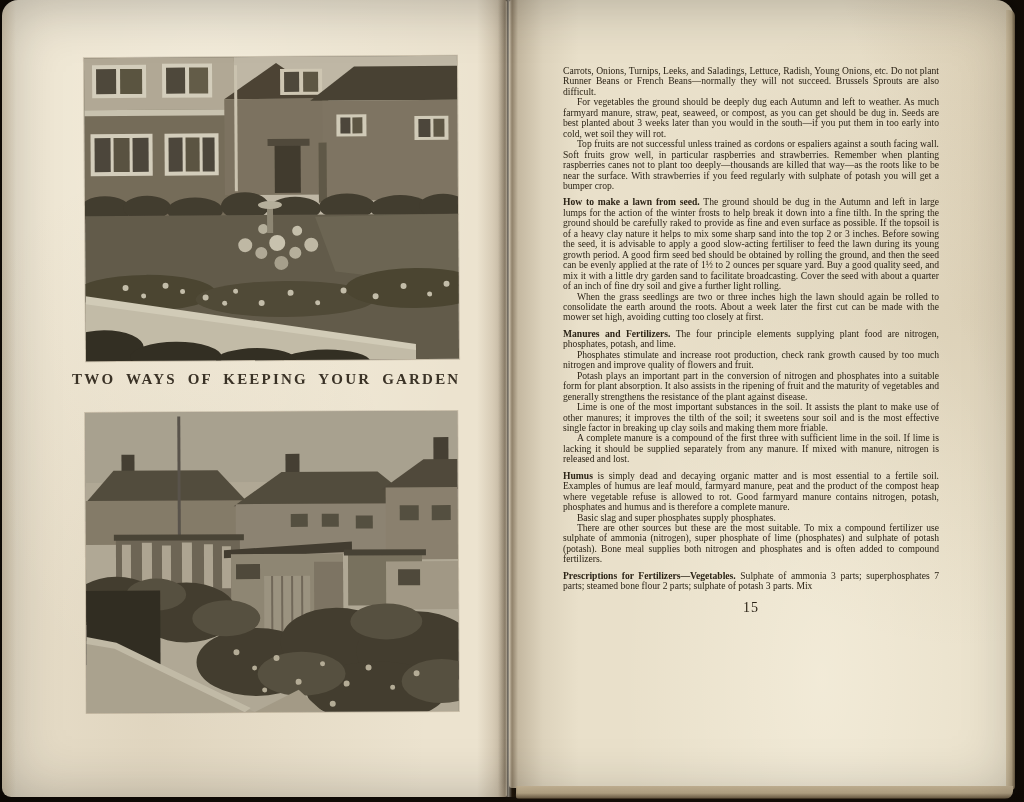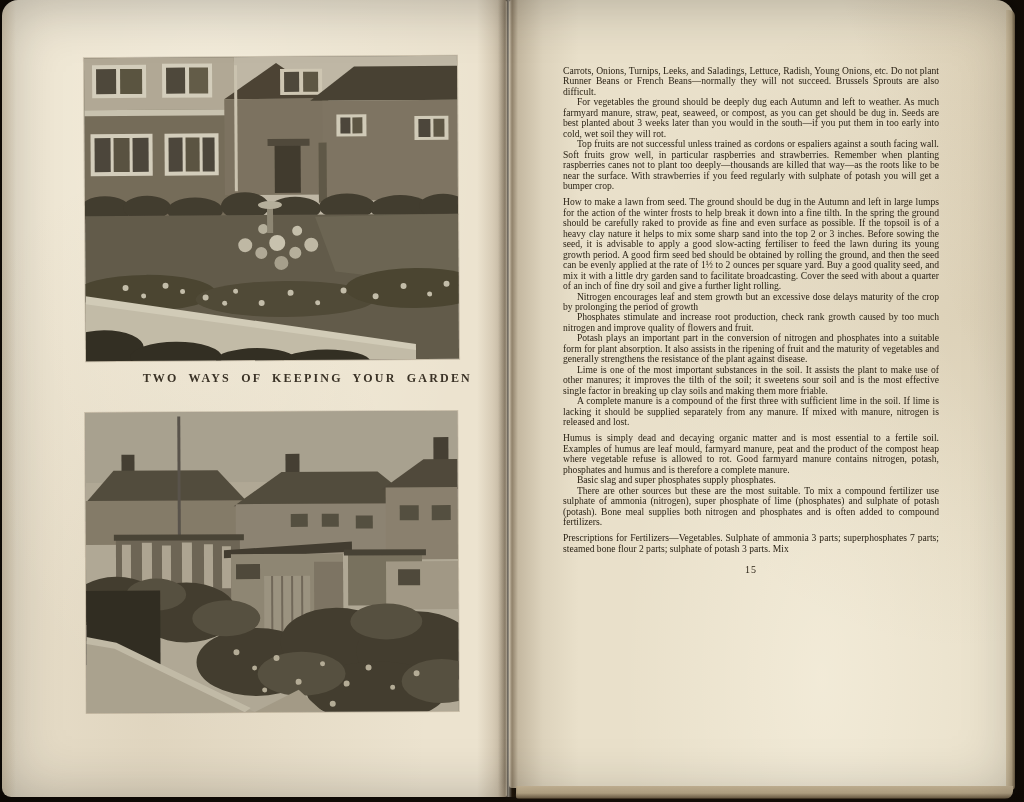--- a/index.html
+++ b/index.html
@@ -34,30 +34,30 @@
     background:linear-gradient(to right,#d5c5a6 0,#bcab8b 60%,#6d5d44 100%);
     border-radius:0 6px 4px 0;}
   
   .spine{position:absolute;left:498px;top:0;width:20px;height:797px;
     background:linear-gradient(to right, rgba(60,42,20,0) 0, rgba(60,42,20,.30) 35%, rgba(244,238,222,.55) 52%, rgba(60,42,20,.35) 70%, rgba(60,42,20,0) 100%);}
   
   .photo{position:absolute;overflow:hidden;background:#8d867a;box-shadow:0 0 0 1px rgba(90,75,50,.25);}
   .photo svg{display:block;}
   .photo-top{left:83px;top:57px;width:373px;height:303px;transform:rotate(-.4deg);}
   .photo-bottom{left:84px;top:412px;width:372px;height:300px;transform:rotate(-.3deg);}
-  .caption{position:absolute;left:70px;top:371px;width:400px;text-align:right;
-    font-weight:bold;font-size:12px;letter-spacing:2.2px;word-spacing:5px;color:#3a3226;}
+  .caption{position:absolute;left:70px;top:371px;width:400px;text-align:left;
+    font-weight:bold;font-size:15px;letter-spacing:2.2px;word-spacing:5px;color:#3a3226;}
   
   .textcol{position:absolute;left:54px;top:66px;width:376px;color:#2b2316;
     font-size:9.6px;line-height:10.45px;text-align:justify;}
   .textcol p{margin:0;}
   .textcol p.pi{text-indent:1.45em;}
   .textcol p.sec{margin-top:6px;}
-  .textcol b{font-weight:normal;}
-  .pageno{margin-top:11px;text-align:center;font-size:10px;letter-spacing:1px;}
+  .textcol b{font-weight:bold;}
+  .pageno{margin-top:11px;text-align:center;font-size:14px;letter-spacing:1px;}
   
   .vignette{position:absolute;inset:0;pointer-events:none;
     box-shadow:inset 0 0 60px rgba(0,0,0,.28);}
 </style>
 </head>
 <body>
 
 <div class="stage">
 
   <div class="page page-left">
@@ -258,21 +258,22 @@
       </svg>
     </div>
   </div>
 
   <div class="page page-right">
     <div class="textcol">
       <p class="p0"><span>Carrots, Onions, Turnips, Leeks, and Saladings, Lettuce, Radish, Young Onions, etc. Do not plant Runner Beans or French Beans—normally they will not succeed. Brussels Sprouts are also difficult.</span></p>
       <p class="pi"><span>For vegetables the ground should be deeply dug each Autumn and left to weather. As much farmyard manure, straw, peat, seaweed, or compost, as you can get should be dug in. Seeds are best planted about 3 weeks later than you would in the south—if you put them in too early into cold, wet soil they will rot.</span></p>
       <p class="pi"><span>Top fruits are not successful unless trained as cordons or espaliers against a south facing wall. Soft fruits grow well, in particular raspberries and strawberries. Remember when planting raspberries canes not to plant too deeply—thousands are killed that way—as the roots like to be near the surface. With strawberries if you feed regularly with sulphate of potash you will get a bumper crop.</span></p>
       <p class="p0 sec"><b>How to make a lawn from seed.</b> <span>The ground should be dug in the Autumn and left in large lumps for the action of the winter frosts to help break it down into a fine tilth. In the spring the ground should be carefully raked to provide as fine and even surface as possible. If the topsoil is of a heavy clay nature it helps to mix some sharp sand into the top 2 or 3 inches. Before sowing the seed, it is advisable to apply a good slow-acting fertiliser to feed the lawn during its young growth period. A good firm seed bed should be obtained by rolling the ground, and then the seed can be evenly applied at the rate of 1½ to 2 ounces per square yard. Buy a good quality seed, and mix it with a little dry garden sand to facilitate broadcasting. Cover the seed with about a quarter of an inch of fine dry soil and give a further light rolling.</span></p>
-      <p class="pi"><span>Nitrogen encourages leaf and stem growth but an excessive dose delays maturity of the crop by prolonging the period of growth</span></p>
+      <p class="pi"><span>When the grass seedlings are two or three inches high the lawn should again be rolled to consolidate the earth around the roots. About a week later the first cut can be made with the mower set high, avoiding cutting too closely at first.</span></p>
+      <p class="p0 sec"><b>Manures and Fertilizers.</b> <span>The four principle elements supplying plant food are nitrogen, phosphates, potash, and lime.</span></p>
       <p class="pi"><span>Phosphates stimulate and increase root production, check rank growth caused by too much nitrogen and improve quality of flowers and fruit.</span></p>
       <p class="pi"><span>Potash plays an important part in the conversion of nitrogen and phosphates into a suitable form for plant absorption. It also assists in the ripening of fruit and the maturity of vegetables and generally strengthens the resistance of the plant against disease.</span></p>
       <p class="pi"><span>Lime is one of the most important substances in the soil. It assists the plant to make use of other manures; it improves the tilth of the soil; it sweetens sour soil and is the most effective single factor in breaking up clay soils and making them more friable.</span></p>
       <p class="pi"><span>A complete manure is a compound of the first three with sufficient lime in the soil. If lime is lacking it should be supplied separately from any manure. If mixed with manure, nitrogen is released and lost.</span></p>
       <p class="p0 sec"><b>Humus</b> <span>is simply dead and decaying organic matter and is most essential to a fertile soil. Examples of humus are leaf mould, farmyard manure, peat and the product of the compost heap where vegetable refuse is allowed to rot. Good farmyard manure contains nitrogen, potash, phosphates and humus and is therefore a complete manure.</span></p>
       <p class="pi"><span>Basic slag and super phosphates supply phosphates.</span></p>
       <p class="pi"><span>There are other sources but these are the most suitable. To mix a compound fertilizer use sulphate of ammonia (nitrogen), super phosphate of lime (phosphates) and sulphate of potash (potash). Bone meal supplies both nitrogen and phosphates and is often added to compound fertilizers.</span></p>
       <p class="p0 sec"><b>Prescriptions for Fertilizers—Vegetables.</b> <span>Sulphate of ammonia 3 parts; superphosphates 7 parts; steamed bone flour 2 parts; sulphate of potash 3 parts. Mix</span></p>
       <div class="pageno">15</div>
     </div>

